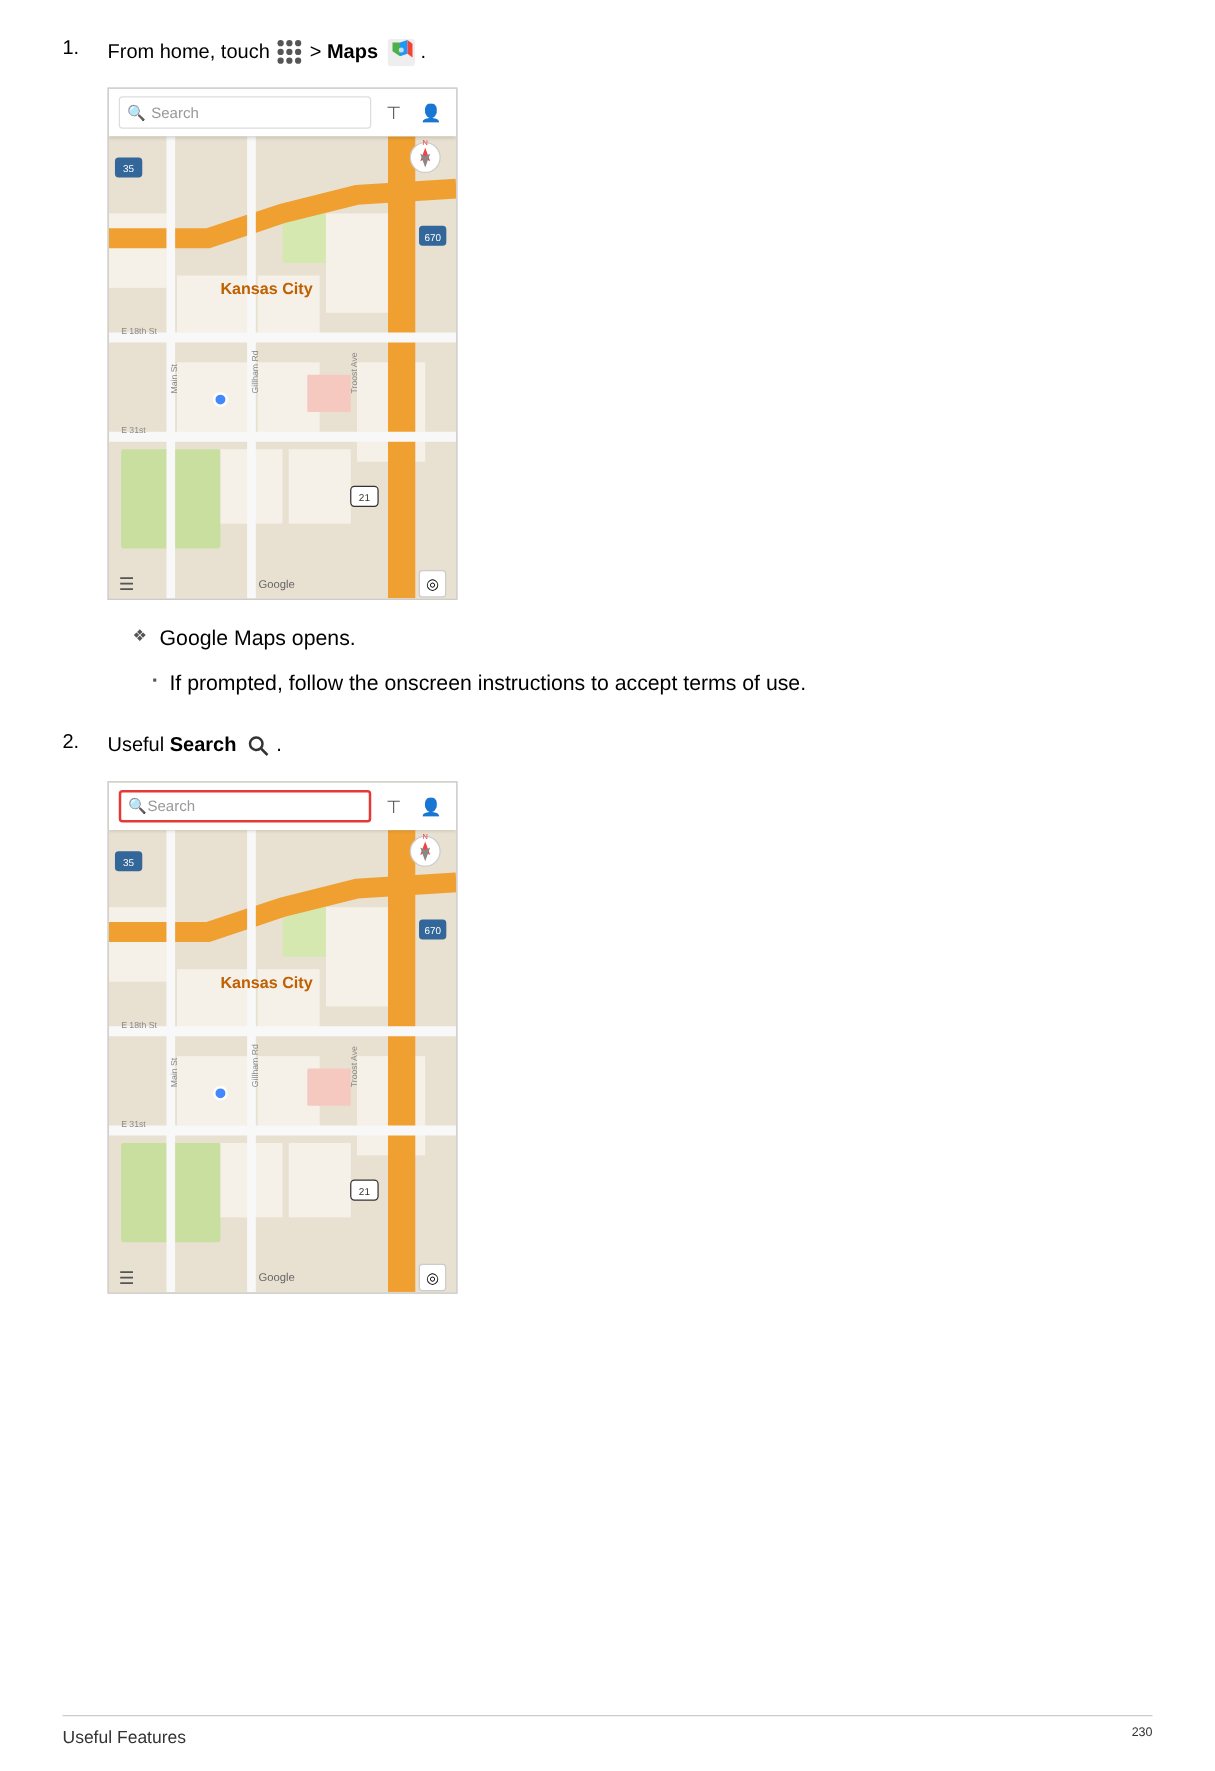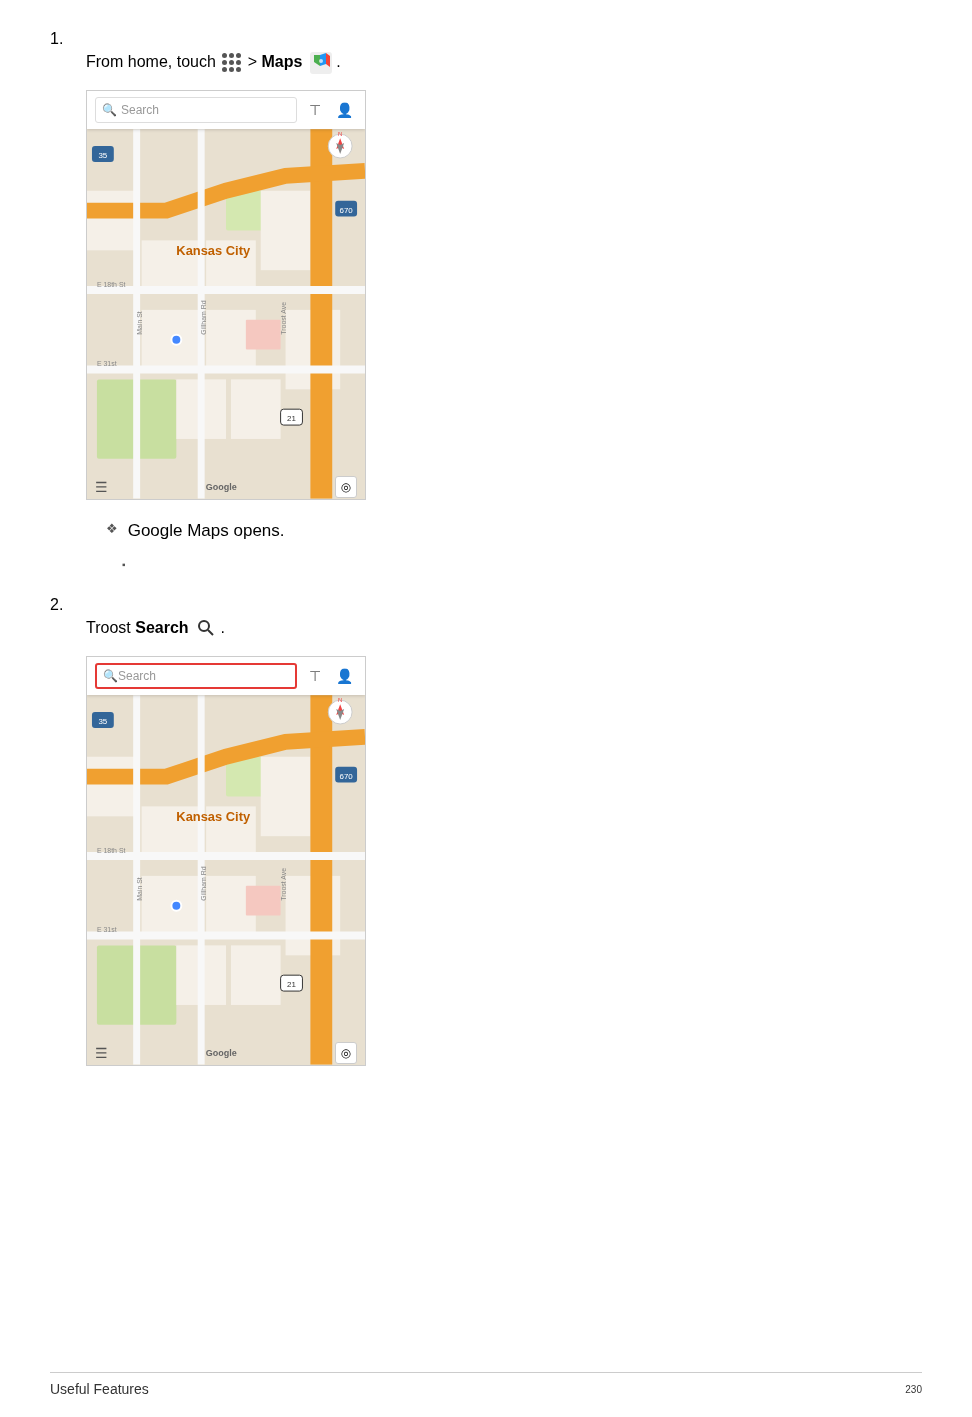--- a/index.html
+++ b/index.html
@@ -19,21 +19,20 @@
       align-items: flex-start;
       margin-bottom: 18px;
     }
     .step-number {
       font-size: 16px;
       margin-right: 12px;
       min-width: 24px;
     }
     .step-content {
       flex: 1;
-      margin-top: 20px;
     }
     .step-text {
       font-size: 16px;
       line-height: 1.5;
       margin-bottom: 16px;
     }
     .step-text strong {
       font-weight: bold;
     }
 
@@ -144,21 +143,21 @@
       padding: 0 8px;
       z-index: 10;
     }
     .map-menu-icon {
       font-size: 14px;
       color: #555;
     }
     .map-google-logo {
       font-size: 9px;
       color: #666;
-      font-weight: bold;
+      font-weight: normal;
     }
     .map-location-icon {
       width: 22px;
       height: 22px;
       border: 1px solid #ccc;
       border-radius: 3px;
       background: #fff;
       display: flex;
       align-items: center;
       justify-content: center;
@@ -187,21 +186,21 @@
     }
 
     
     .page-footer {
       position: absolute;
       bottom: 20px;
       left: 50px;
       right: 50px;
       display: flex;
       justify-content: space-between;
-      align-items: center;
+      align-items: flex-start;
       border-top: 1px solid #ccc;
       padding-top: 8px;
     }
     .footer-left {
       font-size: 14px;
       color: #333;
     }
     .footer-right {
       font-size: 10px;
       color: #333;
@@ -318,30 +317,33 @@
 
     <div class="bullet-item">
       <span class="diamond-bullet">❖</span>
       <span class="bullet-text">
         <span>Google Maps opens.</span>
       </span>
     </div>
 
     <div class="sub-bullet">
       <span class="square-bullet">▪</span>
+      <span class="bullet-text">
+        <span>If prompted, follow the onscreen instructions to accept terms of use.</span>
+      </span>
     </div>
 
   </div>
 </div>
 
 <div class="step" style="margin-top: 16px;">
   <div class="step-number">2.</div>
   <div class="step-content">
     <div class="step-text">
-      <span>Troost </span>
+      <span>Useful </span>
       <strong>Search</strong>
       
       <svg width="20" height="20" viewBox="0 0 20 20" style="vertical-align:middle;margin-left:3px;" xmlns="http://www.w3.org/2000/svg">
         <circle cx="8" cy="8" r="5" stroke="#333" stroke-width="2" fill="none"></circle>
         <line x1="12" y1="12" x2="17" y2="17" stroke="#333" stroke-width="2"></line>
       </svg>
       <span>.</span>
     </div>
 
     <div class="map-screenshot">

